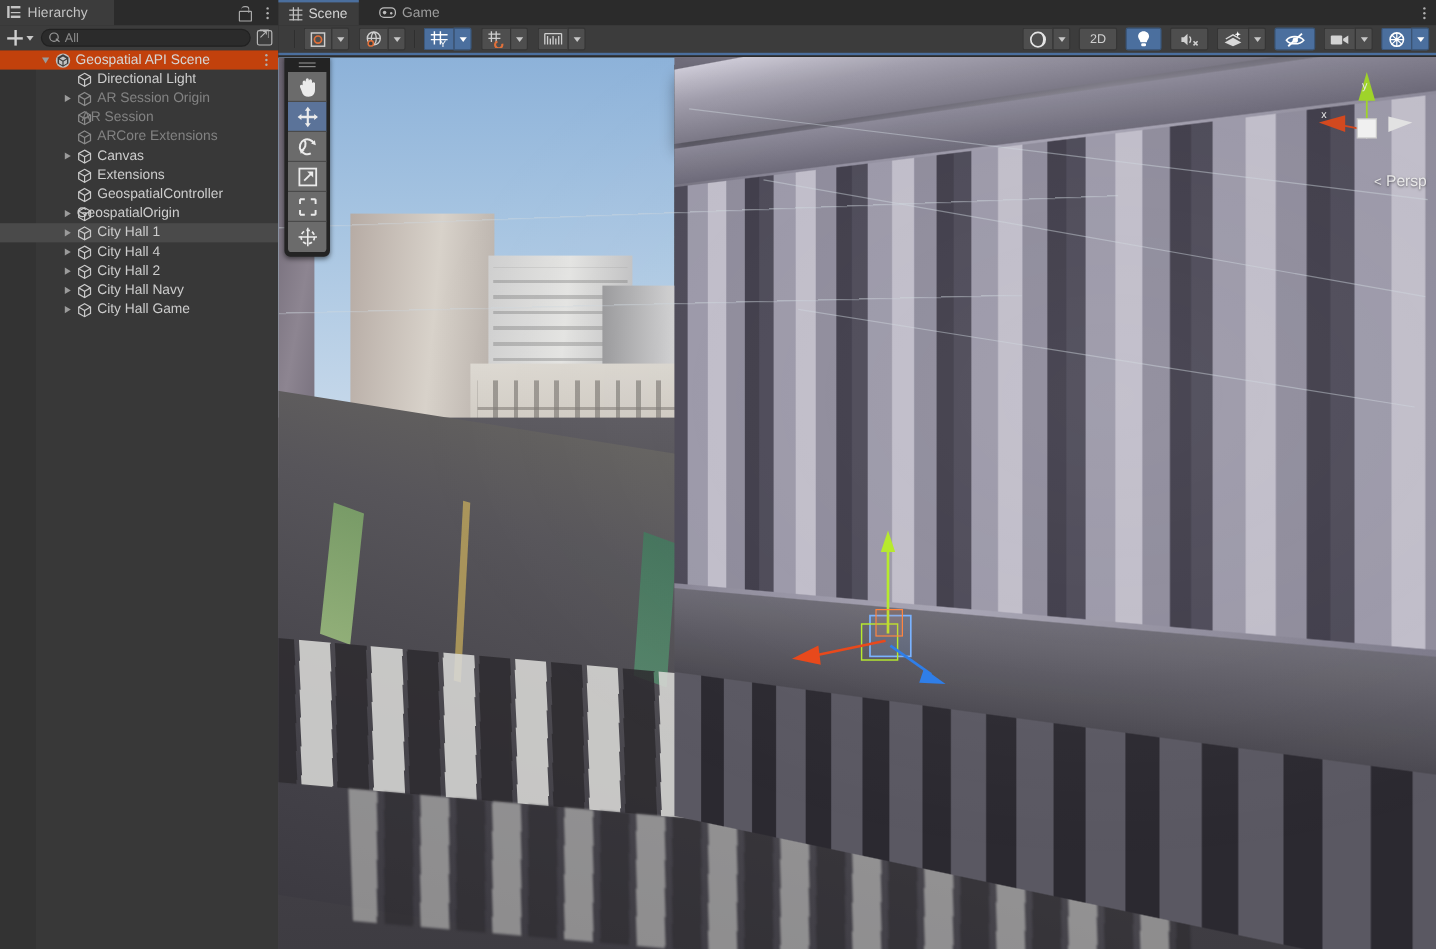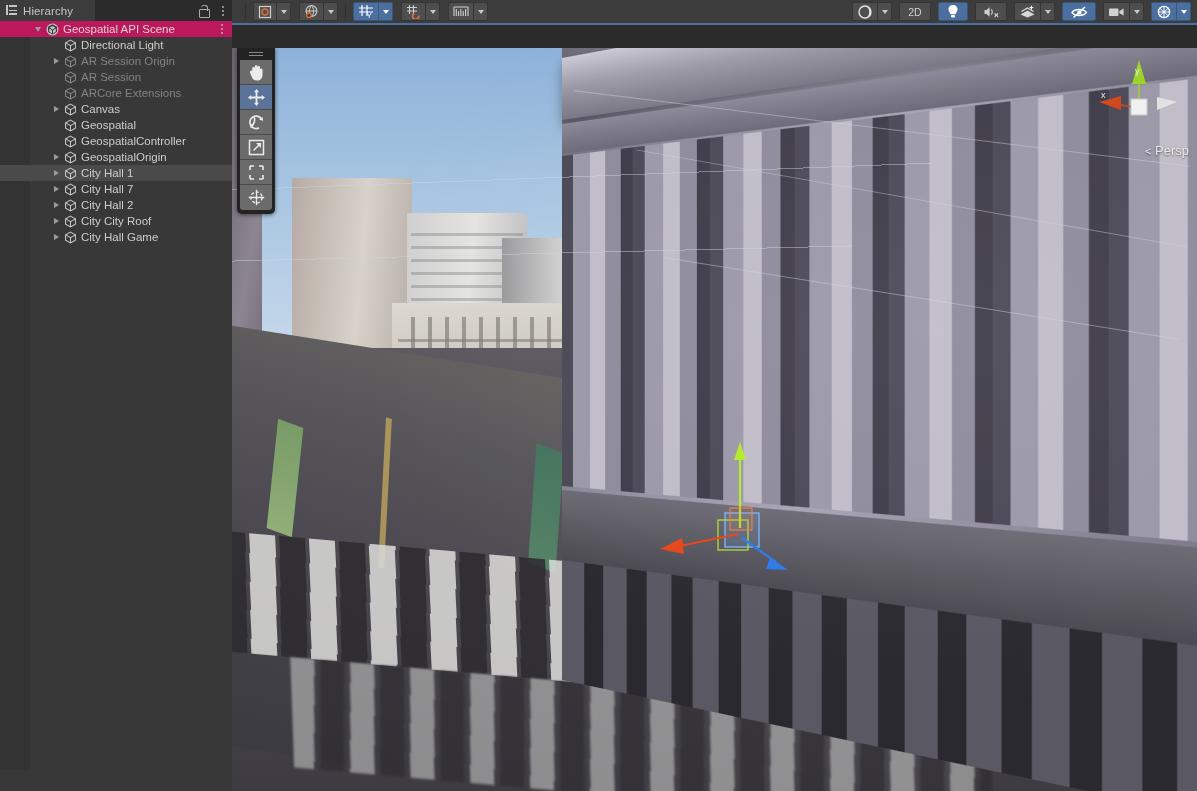--- a/index.html
+++ b/index.html
@@ -96,21 +96,21 @@
   
   .tree { position: relative; background: #383838; height: 749px; }
   .tree-gutter {
     position: absolute; left: 0; top: 0; width: 30px; height: 100%;
     background: #333333;
   }
   .row {
     position: relative; height: 16px; display: flex; align-items: center;
     font-size: 11.5px; color: #cdcdcd; white-space: nowrap;
   }
-  .row.scene-row { background: #be185d; color: #d6d6d6; }
+  .row.scene-row { background: #c2410c; color: #d6d6d6; }
   .row.selected { background: #4a4a4a; }
   .row.dim { color: #828282; }
   .row .twisty {
     position: absolute; width: 12px; height: 16px;
     display: flex; align-items: center; justify-content: center;
   }
   .tri-r {
     width: 0; height: 0; border-top: 3.5px solid transparent;
     border-bottom: 3.5px solid transparent; border-left: 5px solid #9b9b9b;
   }
@@ -386,20 +386,31 @@
       <div class="panel-tab-right">
         <span class="lock-ico"></span>
         <span class="kebab">
             <span></span>
             <span></span>
             <span></span>
           </span>
       </div>
     </div>
 
+    <div class="hier-toolbar">
+      <div class="plus-btn">
+        <span class="plus-glyph"></span>
+        <span class="caret-dn"></span>
+      </div>
+      <div class="search-wrap">
+        <span class="mag-ico"></span>
+        <span class="search-ph">All</span>
+      </div>
+      <div class="subscene-btn"></div>
+    </div>
 
     <div class="tree">
       <div class="tree-gutter"></div>
 
       <div class="row scene-row">
         <span class="twisty" style="left:32px">
             <span class="tri-d"></span>
           </span>
         <span class="go-ico" style="left:46px">
           <svg class="cube-svg" width="13" height="13" viewBox="0 0 13 13">
@@ -438,21 +449,21 @@
             </span>
             <span class="rlabel" style="left:81px">AR Session Origin</span>
           </div>
           <div class="row dim">
             <span class="go-ico" style="left:64px">
               <svg class="cube-svg" width="13" height="13" viewBox="0 0 14 14">
                 <path d="M7 1.2 L12.3 4.2 V9.8 L7 12.8 L1.7 9.8 V4.2 Z" fill="none" stroke="#8a8a8a" stroke-width="1.1"></path>
                 <path d="M1.7 4.2 L7 7.2 L12.3 4.2 M7 7.2 V12.8" fill="none" stroke="#8a8a8a" stroke-width="1.1"></path>
               </svg>
             </span>
-            <span class="rlabel" style="left:81px">AR Session</span>
+            <span class="rlabel" style="left:68px">AR Session</span>
           </div>
           <div class="row dim">
             <span class="go-ico" style="left:64px">
               <svg class="cube-svg" width="13" height="13" viewBox="0 0 14 14">
                 <path d="M7 1.2 L12.3 4.2 V9.8 L7 12.8 L1.7 9.8 V4.2 Z" fill="none" stroke="#8a8a8a" stroke-width="1.1"></path>
                 <path d="M1.7 4.2 L7 7.2 L12.3 4.2 M7 7.2 V12.8" fill="none" stroke="#8a8a8a" stroke-width="1.1"></path>
               </svg>
             </span>
             <span class="rlabel" style="left:81px">ARCore Extensions</span>
           </div>
@@ -468,42 +479,42 @@
             </span>
             <span class="rlabel" style="left:81px">Canvas</span>
           </div>
           <div class="row">
             <span class="go-ico" style="left:64px">
               <svg class="cube-svg" width="13" height="13" viewBox="0 0 14 14">
                 <path d="M7 1.2 L12.3 4.2 V9.8 L7 12.8 L1.7 9.8 V4.2 Z" fill="none" stroke="#c9c9c9" stroke-width="1.1"></path>
                 <path d="M1.7 4.2 L7 7.2 L12.3 4.2 M7 7.2 V12.8" fill="none" stroke="#c9c9c9" stroke-width="1.1"></path>
               </svg>
             </span>
-            <span class="rlabel" style="left:81px">Geospatial</span>
+            <span class="rlabel" style="left:81px">Extensions</span>
           </div>
           <div class="row">
             <span class="go-ico" style="left:64px">
               <svg class="cube-svg" width="13" height="13" viewBox="0 0 14 14">
                 <path d="M7 1.2 L12.3 4.2 V9.8 L7 12.8 L1.7 9.8 V4.2 Z" fill="none" stroke="#c9c9c9" stroke-width="1.1"></path>
                 <path d="M1.7 4.2 L7 7.2 L12.3 4.2 M7 7.2 V12.8" fill="none" stroke="#c9c9c9" stroke-width="1.1"></path>
               </svg>
             </span>
             <span class="rlabel" style="left:81px">GeospatialController</span>
           </div>
           <div class="row">
             <span class="twisty" style="left:50px">
               <span class="tri-r"></span>
             </span>
             <span class="go-ico" style="left:64px">
               <svg class="cube-svg" width="13" height="13" viewBox="0 0 14 14">
                 <path d="M7 1.2 L12.3 4.2 V9.8 L7 12.8 L1.7 9.8 V4.2 Z" fill="none" stroke="#c9c9c9" stroke-width="1.1"></path>
                 <path d="M1.7 4.2 L7 7.2 L12.3 4.2 M7 7.2 V12.8" fill="none" stroke="#c9c9c9" stroke-width="1.1"></path>
               </svg>
             </span>
-            <span class="rlabel" style="left:81px">GeospatialOrigin</span>
+            <span class="rlabel" style="left:64px">GeospatialOrigin</span>
           </div>
           <div class="row selected">
             <span class="twisty" style="left:50px">
               <span class="tri-r"></span>
             </span>
             <span class="go-ico" style="left:64px">
               <svg class="cube-svg" width="13" height="13" viewBox="0 0 14 14">
                 <path d="M7 1.2 L12.3 4.2 V9.8 L7 12.8 L1.7 9.8 V4.2 Z" fill="none" stroke="#c9c9c9" stroke-width="1.1"></path>
                 <path d="M1.7 4.2 L7 7.2 L12.3 4.2 M7 7.2 V12.8" fill="none" stroke="#c9c9c9" stroke-width="1.1"></path>
               </svg>
@@ -513,21 +524,21 @@
           <div class="row">
             <span class="twisty" style="left:50px">
               <span class="tri-r"></span>
             </span>
             <span class="go-ico" style="left:64px">
               <svg class="cube-svg" width="13" height="13" viewBox="0 0 14 14">
                 <path d="M7 1.2 L12.3 4.2 V9.8 L7 12.8 L1.7 9.8 V4.2 Z" fill="none" stroke="#c9c9c9" stroke-width="1.1"></path>
                 <path d="M1.7 4.2 L7 7.2 L12.3 4.2 M7 7.2 V12.8" fill="none" stroke="#c9c9c9" stroke-width="1.1"></path>
               </svg>
             </span>
-            <span class="rlabel" style="left:81px">City Hall 7</span>
+            <span class="rlabel" style="left:81px">City Hall 4</span>
           </div>
           <div class="row">
             <span class="twisty" style="left:50px">
               <span class="tri-r"></span>
             </span>
             <span class="go-ico" style="left:64px">
               <svg class="cube-svg" width="13" height="13" viewBox="0 0 14 14">
                 <path d="M7 1.2 L12.3 4.2 V9.8 L7 12.8 L1.7 9.8 V4.2 Z" fill="none" stroke="#c9c9c9" stroke-width="1.1"></path>
                 <path d="M1.7 4.2 L7 7.2 L12.3 4.2 M7 7.2 V12.8" fill="none" stroke="#c9c9c9" stroke-width="1.1"></path>
               </svg>
@@ -537,40 +548,61 @@
           <div class="row">
             <span class="twisty" style="left:50px">
               <span class="tri-r"></span>
             </span>
             <span class="go-ico" style="left:64px">
               <svg class="cube-svg" width="13" height="13" viewBox="0 0 14 14">
                 <path d="M7 1.2 L12.3 4.2 V9.8 L7 12.8 L1.7 9.8 V4.2 Z" fill="none" stroke="#c9c9c9" stroke-width="1.1"></path>
                 <path d="M1.7 4.2 L7 7.2 L12.3 4.2 M7 7.2 V12.8" fill="none" stroke="#c9c9c9" stroke-width="1.1"></path>
               </svg>
             </span>
-            <span class="rlabel" style="left:81px">City City Roof</span>
+            <span class="rlabel" style="left:81px">City Hall Navy</span>
           </div>
           <div class="row">
             <span class="twisty" style="left:50px">
               <span class="tri-r"></span>
             </span>
             <span class="go-ico" style="left:64px">
               <svg class="cube-svg" width="13" height="13" viewBox="0 0 14 14">
                 <path d="M7 1.2 L12.3 4.2 V9.8 L7 12.8 L1.7 9.8 V4.2 Z" fill="none" stroke="#c9c9c9" stroke-width="1.1"></path>
                 <path d="M1.7 4.2 L7 7.2 L12.3 4.2 M7 7.2 V12.8" fill="none" stroke="#c9c9c9" stroke-width="1.1"></path>
               </svg>
             </span>
             <span class="rlabel" style="left:81px">City Hall Game</span>
           </div>
         </div>
     </div>
   </div>
 
   <div id="scene-panel">
 
+    <div class="scene-tabbar">
+      <div class="stab active" style="left:0px">
+        <span class="grid-ico">
+          <i class="h" style="top:2px"></i>
+            <i class="h" style="top:6px"></i>
+            <i class="h" style="top:9.5px"></i>
+          <i class="v" style="left:3px"></i>
+            <i class="v" style="left:7px"></i>
+        </span>
+        <span>Scene</span>
+      </div>
+      <div class="stab" style="left:75px">
+        <span class="pad-ico"></span>
+        <span>Game</span>
+      </div>
+      <span class="kebab scene-tab-kebab">
+          <span></span>
+          <span></span>
+          <span></span>
+        </span>
+    </div>
 
     <div class="scene-toolbar">
       <span class="tb-sep"></span>
 
       <div class="tb-group">
         <div class="tbtn">
           <svg class="ic" width="14" height="14" viewBox="0 0 14 14">
             <rect x="1.5" y="1.5" width="11" height="11" fill="none" stroke="#d0d0d0" stroke-width="1.2"></rect>
             <circle cx="7" cy="7" r="3" fill="none" stroke="#e0703a" stroke-width="1.4"></circle>
           </svg>

